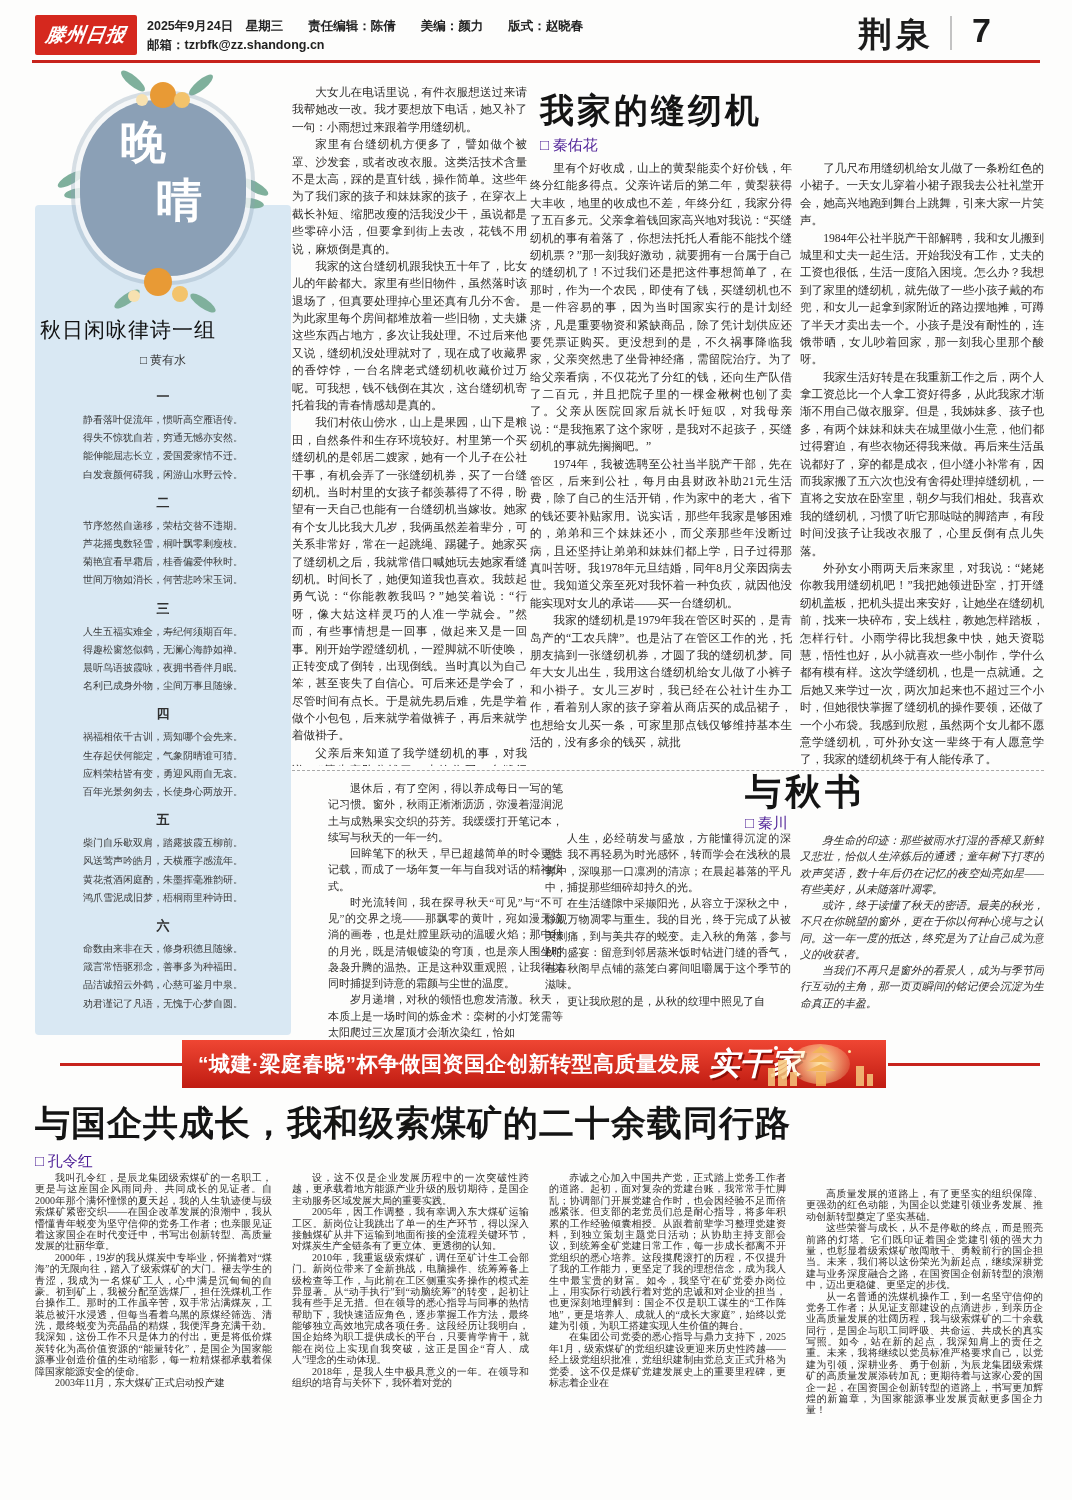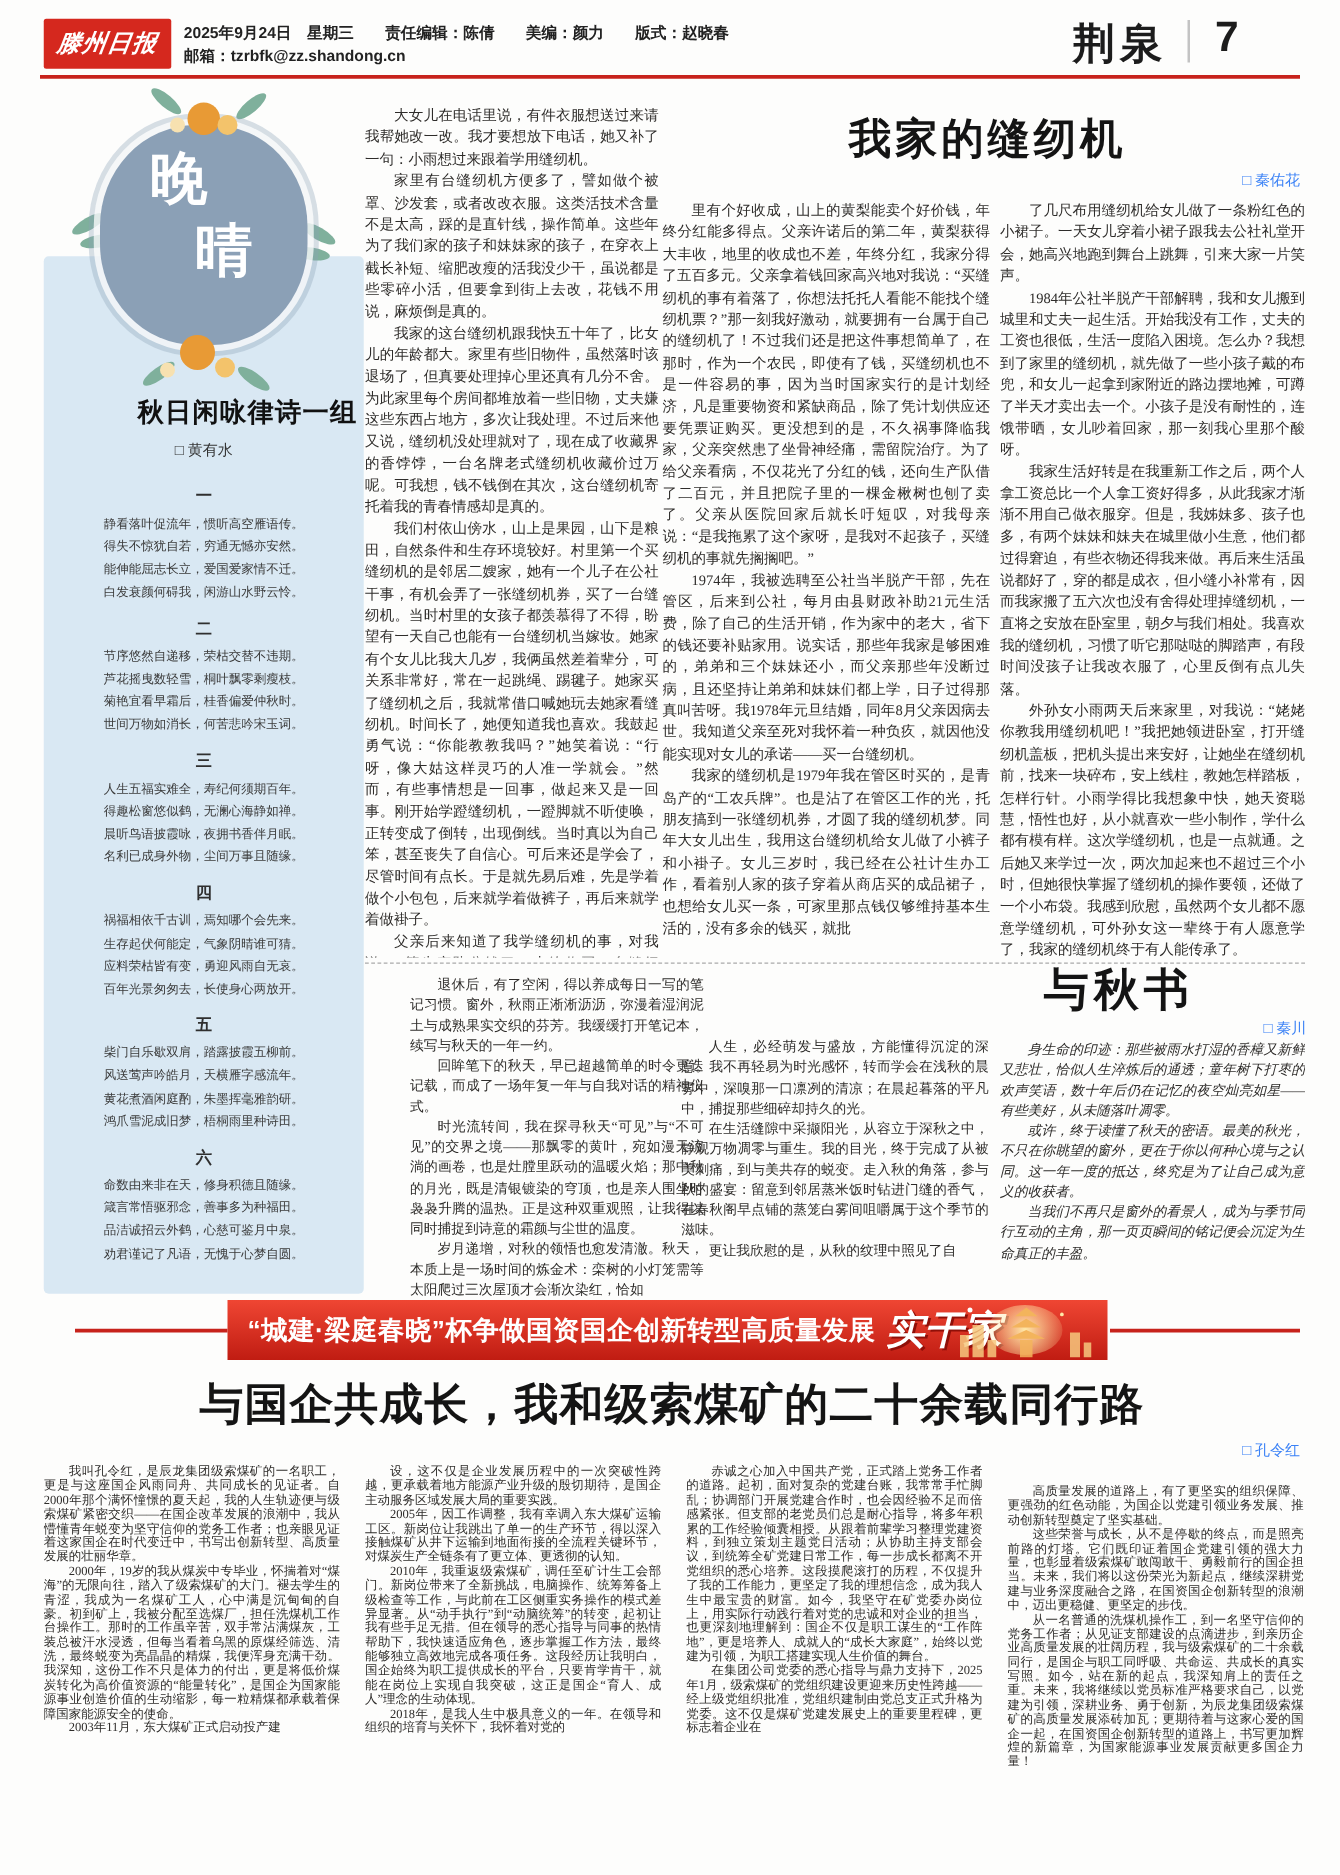--- a/index.html
+++ b/index.html
@@ -19,30 +19,30 @@
   .page-num{left:972px;top:11px;font-family:"Liberation Sans",sans-serif;font-weight:bold;font-size:34px;color:#1c1c1c;}
   .red-rule{left:32px;top:60px;width:1008px;height:3px;background:#c7231c;}
   
   .poetry-panel{left:35px;top:205px;width:256px;height:830px;background:#d9e8f3;border-radius:4px;}
   .medallion-wrap{left:58px;top:78px;width:210px;height:232px;}
   .medallion{position:absolute;left:22px;top:22px;width:166px;height:176px;background:#8ba0b6;
              border-radius:46%;box-shadow:0 0 0 5px rgba(255,255,255,.75),0 0 0 9px rgba(141,162,184,.35);}
   .badge-ch{position:absolute;color:#fff;font-size:46px;font-weight:bold;font-family:"Liberation Serif",serif;}
   .flower{position:absolute;border-radius:50%;}
   .leaf{position:absolute;width:30px;height:10px;border-radius:50%;background:#7fb09c;}
-  .poetry-title{left:40px;top:316px;width:246px;text-align:right;font-size:21px;font-weight:bold;color:#111;letter-spacing:1px;}
+  .poetry-title{left:40px;top:316px;width:246px;text-align:left;font-size:21px;font-weight:normal;color:#111;letter-spacing:1px;}
   .poetry-author{left:40px;top:352px;width:246px;text-align:center;font-size:12px;color:#333;}
   .poems{left:45px;top:378px;width:236px;}
   .pnum{text-align:center;font-size:13px;font-weight:bold;color:#2f2f2f;margin:10px 0 5px;}
   .pline{text-align:center;font-size:10px;line-height:18.2px;color:#3a3a3a;}
   
   .art p{margin:0;text-indent:2em;text-align:justify;font-size:11.6px;line-height:1.5;color:#2e2c2a;}
   .col{overflow:hidden;}
-  .art-title{text-align:center;font-weight:bold;color:#141414;}
-  .byline{text-align:right;font-size:12px;color:#3b82f6;}
+  .art-title{text-align:left;font-weight:bold;color:#141414;}
+  .byline{text-align:left;font-size:15px;color:#4c1d95;}
   .sew-title{left:540px;top:88px;width:500px;font-size:34px;letter-spacing:3px;}
   .sew-byline{left:540px;top:136px;width:500px;}
   .sew-colL{left:292px;top:84px;width:235px;height:682px;}
   .sew-colM{left:530px;top:160px;width:262px;height:606px;}
   .sew-colR{left:800px;top:160px;width:244px;height:606px;}
   .dashed-sep{left:292px;top:770px;width:752px;height:0;border-top:1.5px dashed #a9a9a9;}
   .aut-colA{left:292px;top:780px;width:235px;height:258px;padding-left:36px;}
   .aut-colB{left:545px;top:830px;width:246px;height:208px;}
   .aut-colC{left:800px;top:832px;width:244px;height:206px;font-style:italic;}
   .aut-title{left:745px;top:768px;width:300px;font-size:36px;letter-spacing:4px;}

